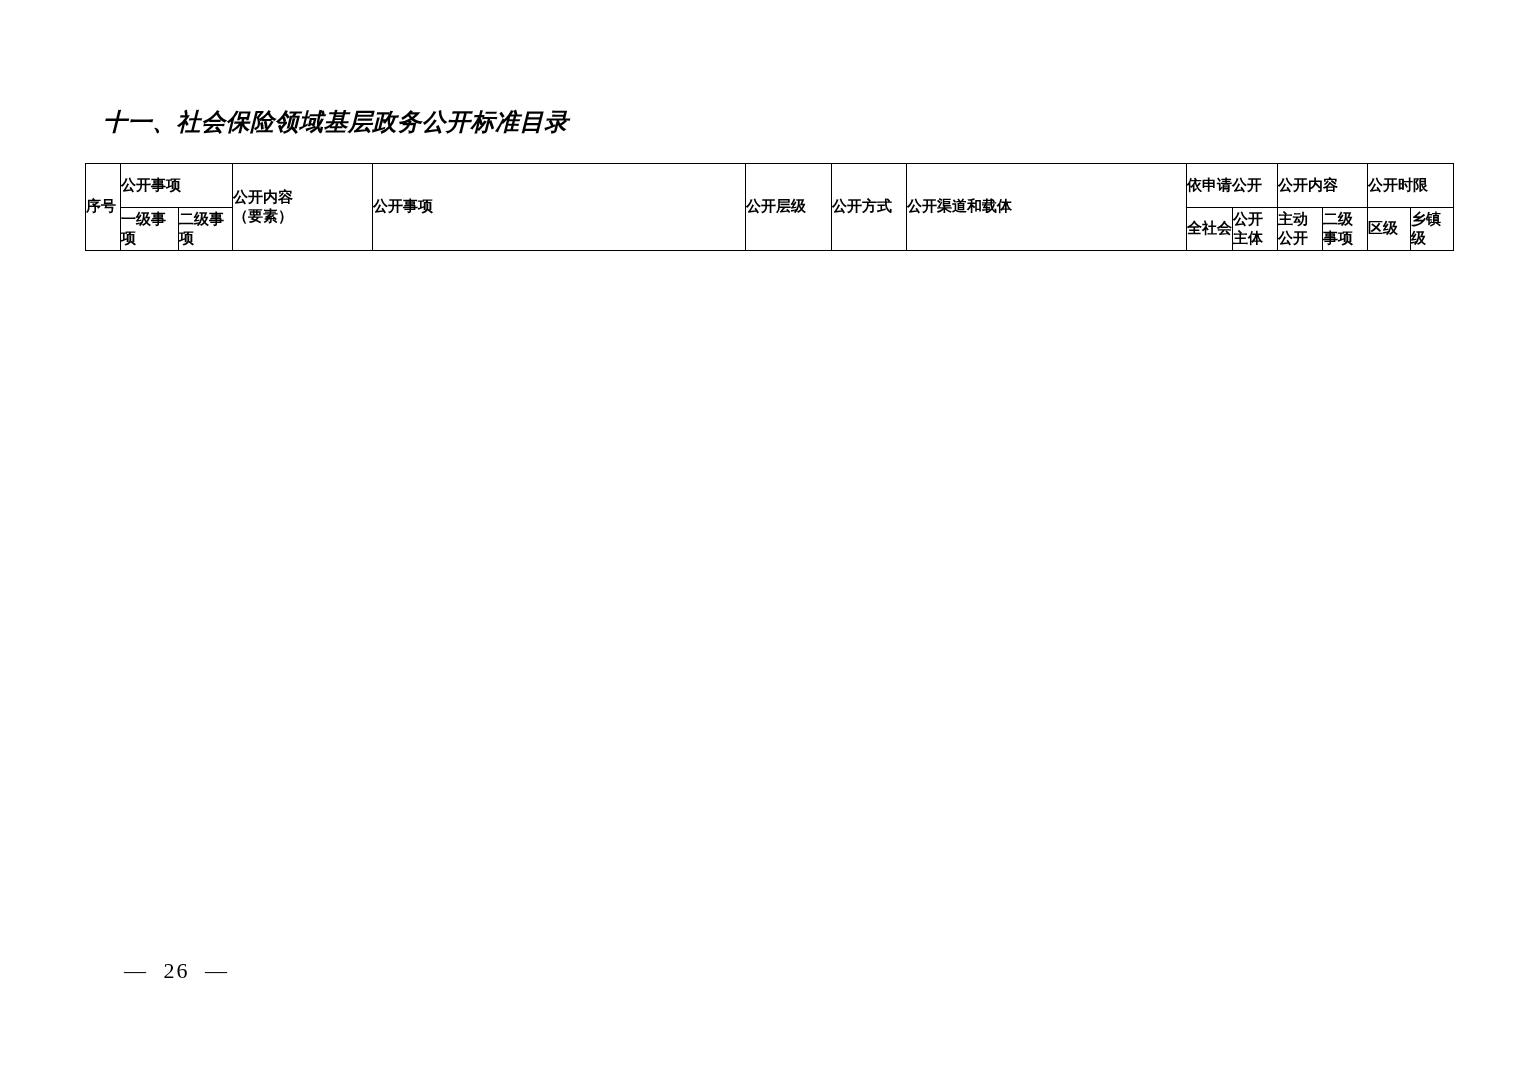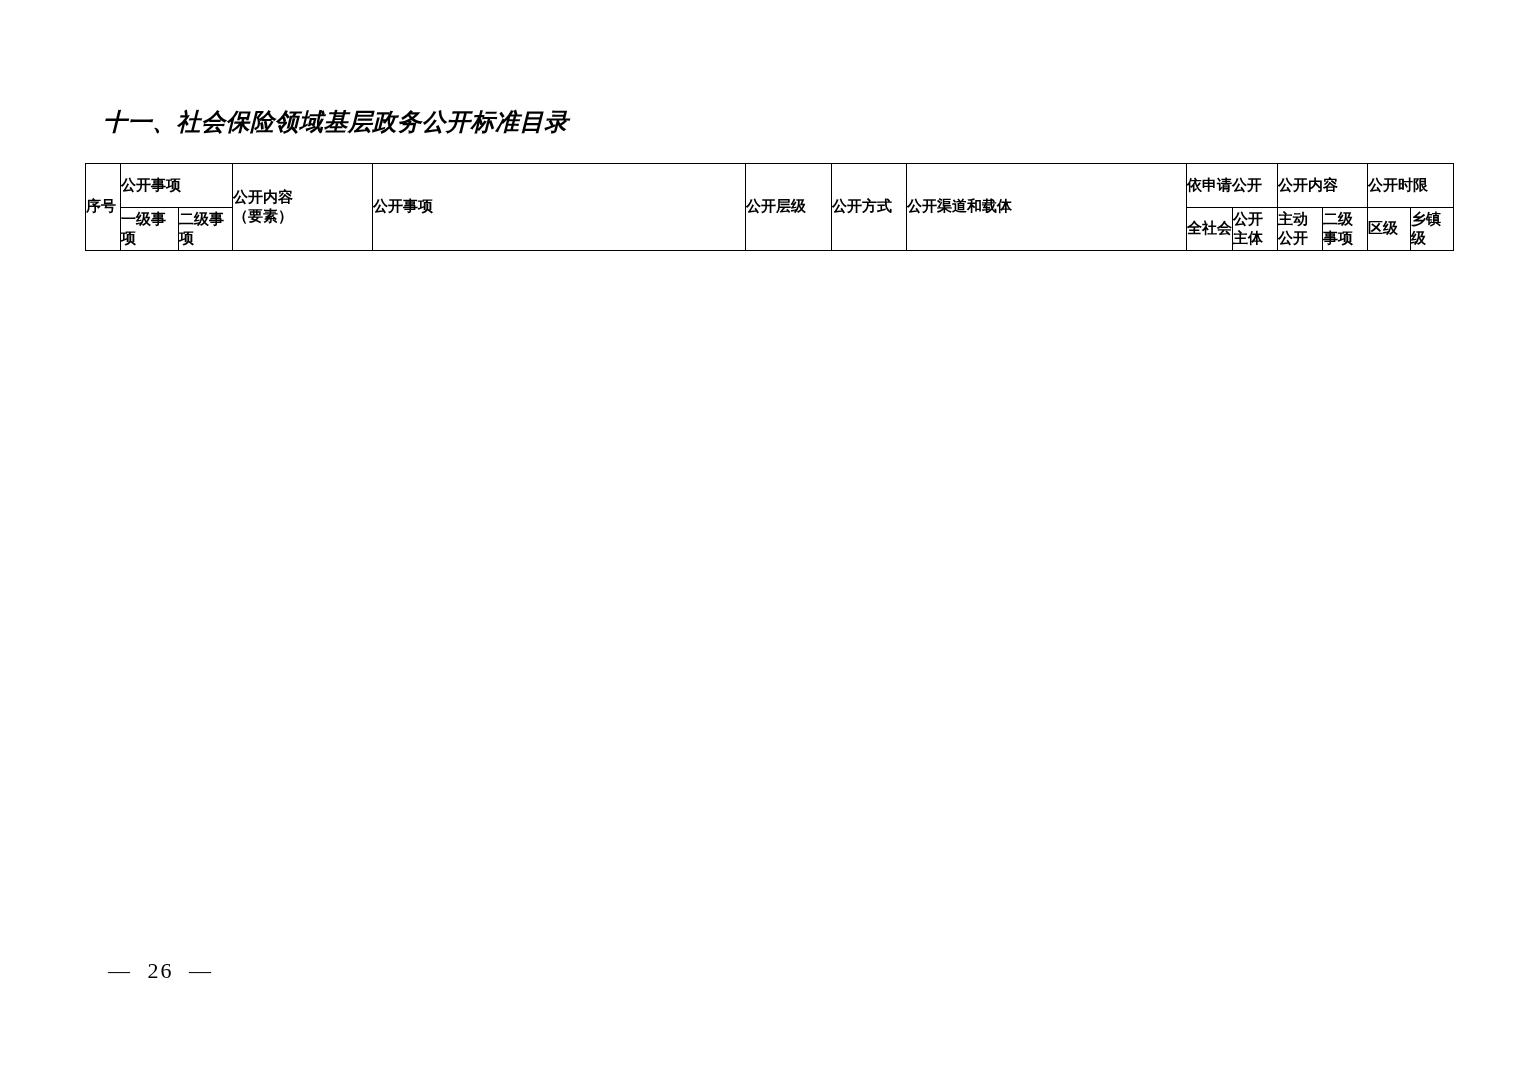--- a/index.html
+++ b/index.html
@@ -9,21 +9,21 @@
   .page-title{position:absolute;left:103px;top:106px;font-size:24px;font-weight:bold;
               letter-spacing:0.5px;white-space:nowrap;font-style:italic;}
 
   table.doc{position:absolute;left:85px;top:163px;border-collapse:collapse;table-layout:fixed;
             width:1368px;}
   table.doc th, table.doc td{border:1px solid #000;padding:0;vertical-align:middle;
             font-size:15px;line-height:1.3;overflow:hidden;}
   thead th{font-weight:bold;text-align:left;white-space:pre-line;padding:1px 1px;}
   tr.hrow1{height:44px;} tr.hrow2{height:43px;}
 
-  .page-number{position:absolute;left:108px;top:958px;font-size:22px;letter-spacing:2px;
+  .page-number{position:absolute;left:124px;top:958px;font-size:22px;letter-spacing:2px;
                word-spacing:8px;white-space:nowrap;}
 </style>
 </head>
 <body>
 
 <div class="page-title">十一、社会保险领域基层政务公开标准目录</div>
 
 <table class="doc">
   <colgroup>
     <col style="width:35px">

